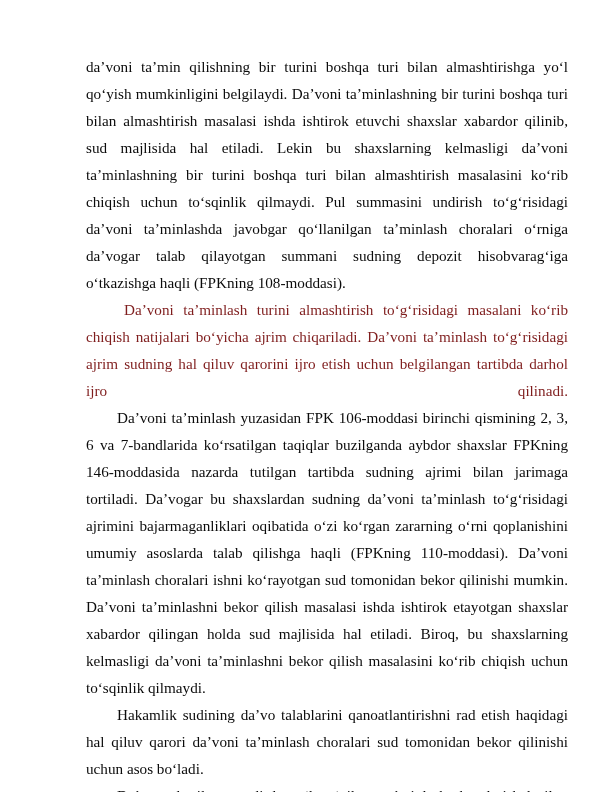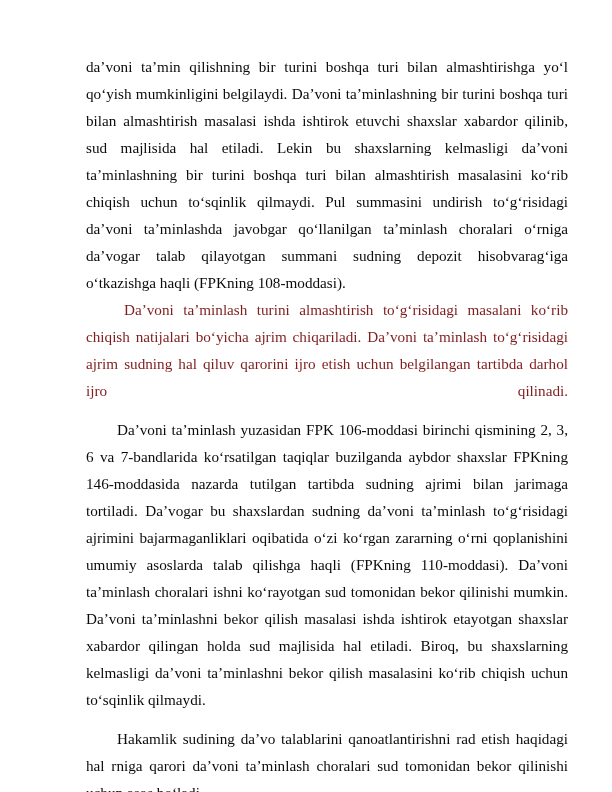--- a/index.html
+++ b/index.html
@@ -39,21 +39,20 @@
     hyphens: none;
     word-spacing: 0px;
     color: #0b0b0b;
   }
   
   p.para.justify-all {
     text-align-last: justify;
   }
   p.para.indent-med {
     text-indent: 31px;
-    margin-top: 12px;
   }
   p.para.indent-large {
     text-indent: 38px;
   }
   p.para.no-indent {
     text-indent: 0;
   }
 </style>
 </head>
 <body>
@@ -61,19 +60,19 @@
 <div class="page" style="background: rgb(255, 255, 255);">
 
   <div class="text-column">
 
     <p class="para no-indent" style="color: rgb(11, 11, 11);">da’voni ta’min qilishning bir turini boshqa turi bilan almashtirishga yo‘l qo‘yish mumkinligini belgilaydi. Da’voni ta’minlashning bir turini boshqa turi bilan almashtirish masalasi ishda ishtirok etuvchi shaxslar xabardor qilinib, sud majlisida hal etiladi. Lekin bu shaxslarning kelmasligi da’voni ta’minlashning bir turini boshqa turi bilan almashtirish masalasini ko‘rib chiqish uchun to‘sqinlik qilmaydi. Pul summasini undirish to‘g‘risidagi da’voni ta’minlashda javobgar qo‘llanilgan ta’minlash choralari o‘rniga da’vogar talab qilayotgan summani sudning depozit hisobvarag‘iga o‘tkazishga haqli (FPKning 108-moddasi).</p>
 
     <p class="para indent-large justify-all" style="color: #7f1d1d;"> Da’voni ta’minlash turini almashtirish to‘g‘risidagi masalani ko‘rib chiqish natijalari bo‘yicha ajrim chiqariladi. Da’voni ta’minlash to‘g‘risidagi ajrim sudning hal qiluv qarorini ijro etish uchun belgilangan tartibda darhol ijro qilinadi.</p>
 
     <p class="para indent-med" style="color: rgb(11, 11, 11);">Da’voni ta’minlash yuzasidan FPK 106-moddasi birinchi qismining 2, 3, 6 va 7-bandlarida ko‘rsatilgan taqiqlar buzilganda aybdor shaxslar FPKning 146-moddasida nazarda tutilgan tartibda sudning ajrimi bilan jarimaga tortiladi. Da’vogar bu shaxslardan sudning da’voni ta’minlash to‘g‘risidagi ajrimini bajarmaganliklari oqibatida o‘zi ko‘rgan zararning o‘rni qoplanishini umumiy asoslarda talab qilishga haqli (FPKning 110-moddasi). Da’voni ta’minlash choralari ishni ko‘rayotgan sud tomonidan bekor qilinishi mumkin. Da’voni ta’minlashni bekor qilish masalasi ishda ishtirok etayotgan shaxslar xabardor qilingan holda sud majlisida hal etiladi. Biroq, bu shaxslarning kelmasligi da’voni ta’minlashni bekor qilish masalasini ko‘rib chiqish uchun to‘sqinlik qilmaydi.</p>
 
-    <p class="para indent-med" style="color: rgb(11, 11, 11);">Hakamlik sudining da’vo talablarini qanoatlantirishni rad etish haqidagi hal rniga qarori da’voni ta’minlash choralari sud tomonidan bekor qilinishi uchun asos bo‘ladi.</p>
+    <p class="para indent-med" style="color: rgb(11, 11, 11);">Hakamlik sudining da’vo talablarini qanoatlantirishni rad etish haqidagi hal qiluv qarori da’voni ta’minlash choralari sud tomonidan bekor qilinishi uchun asos bo‘ladi.</p>
 
     <p class="para indent-med" style="color: rgb(11, 11, 11);">Da’vo rad etilgan taqdirda yo‘l qo‘yilgan ta’minlash choralari hal qiluv qarori qonuniy kuchga kirgunga qadar saqlanadi. Lekin sud hal qiluv qarori bilan bir vaqtda yoki shunday qaror chiqargandan so‘ng da’voni ta’minlashni bekor qilish to‘g‘risidagi ajrim chiqara oladi.</p>
 
   </div>
 
 </div>
 
 </body></html>

